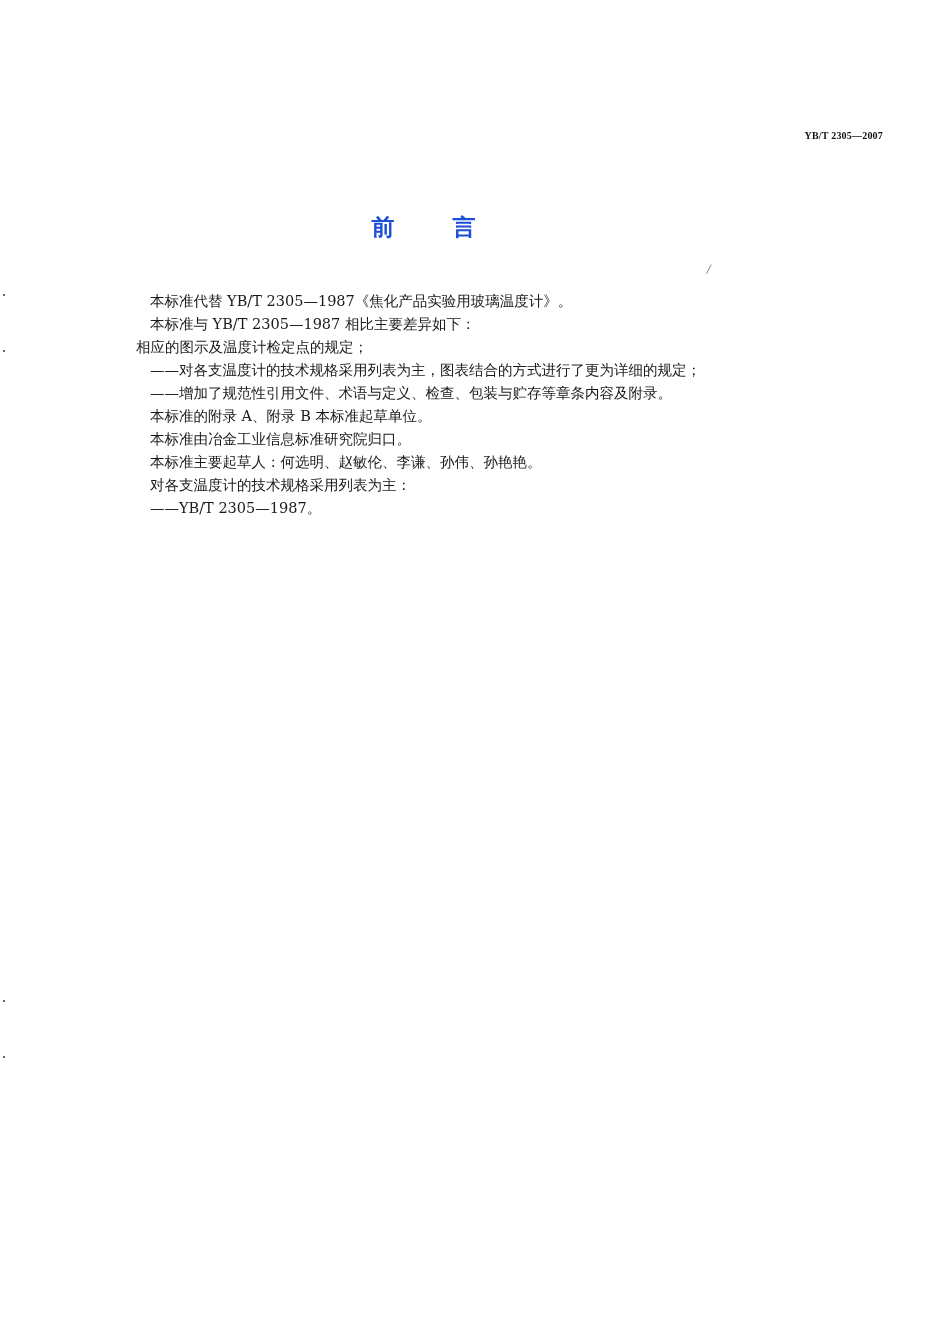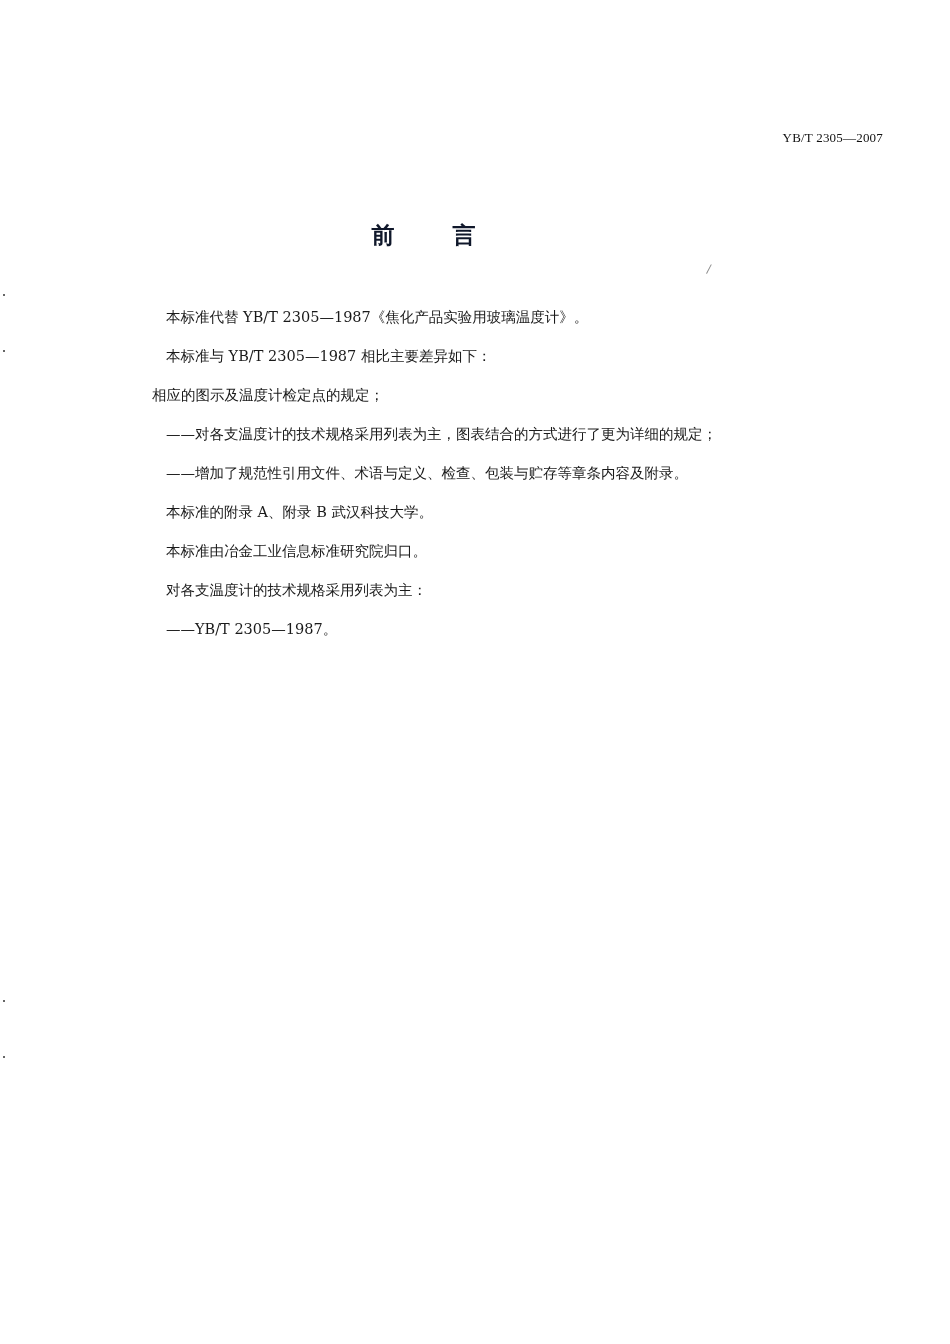--- a/index.html
+++ b/index.html
@@ -13,58 +13,57 @@
     position: relative;
     overflow: hidden;
     font-family: "DejaVu Serif", "Liberation Serif", serif;
     color: #1a1a1a;
   }
   .header-code {
     position: absolute;
     top: 130px;
     right: 67px;
     font-family: "Liberation Serif", "DejaVu Serif", serif;
-    font-weight: normal;
-    font-size: 13px;
+    font-weight: bold;
+    font-size: 10px;
     letter-spacing: 0.2px;
     color: #111;
   }
   .page-title {
     position: absolute;
     top: 212px;
     left: 0;
     width: 847px;
     text-align: center;
     font-family: "DejaVu Sans", sans-serif;
     font-weight: bold;
     font-size: 23px;
-    color: #0f172a;
-    margin-top: 8px;
+    color: #1d4ed8;
   }
   .page-title span {
     display: inline-block;
   }
   .page-title .gap {
     width: 58px;
   }
   .content {
     position: absolute;
     top: 290px;
     left: 136px;
     width: 760px;
     font-size: 14.5px;
     line-height: 23px;
   }
   .para {
-    margin: 16px;
+    margin: 0;
     text-indent: 14px;
     white-space: nowrap;
   }
   .cont {
-    margin: 16px;
+    margin: 0;
     text-indent: 0;
   }
   .speck {
     position: absolute;
     width: 2px;
     height: 2px;
     background: #666;
   }
   .slash-mark {
     position: absolute;
@@ -85,22 +84,23 @@
 </div>
 
 <div class="slash-mark">/</div>
 
 <div class="content">
   <p class="para">本标准代替 YB/T 2305—1987《焦化产品实验用玻璃温度计》。</p>
   <p class="para">本标准与 YB/T 2305—1987 相比主要差异如下：</p>
   <p class="cont">相应的图示及温度计检定点的规定；</p>
   <p class="para">——对各支温度计的技术规格采用列表为主，图表结合的方式进行了更为详细的规定；</p>
   <p class="para">——增加了规范性引用文件、术语与定义、检查、包装与贮存等章条内容及附录。</p>
-  <p class="para">本标准的附录 A、附录 B 武汉科技大学。</p>
+  <p class="para">本标准的附录 A、附录 B 本标准起草单位。</p>
   <p class="para">本标准由冶金工业信息标准研究院归口。</p>
+  <p class="para">本标准主要起草人：何选明、赵敏伦、李谦、孙伟、孙艳艳。</p>
   <p class="para">对各支温度计的技术规格采用列表为主：</p>
   <p class="para">——YB/T 2305—1987。</p>
 </div>
 
 <div class="speck" style="left:3px;top:294px;"></div>
 <div class="speck" style="left:3px;top:350px;"></div>
 <div class="speck" style="left:3px;top:1000px;"></div>
 <div class="speck" style="left:3px;top:1056px;"></div>
 
 </body></html>

